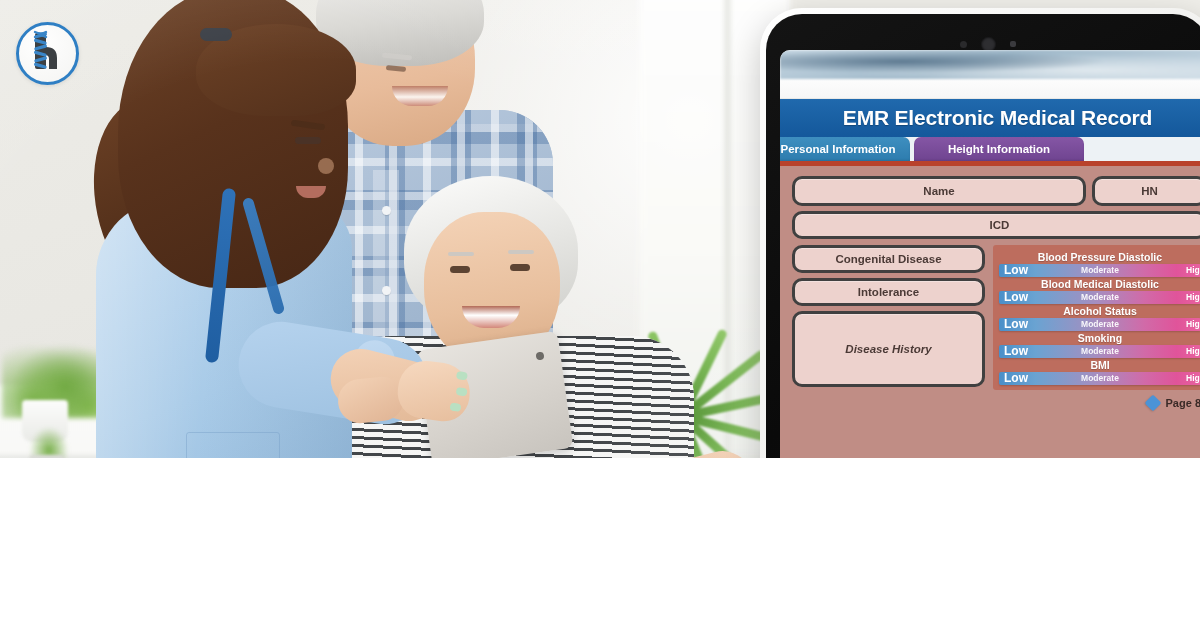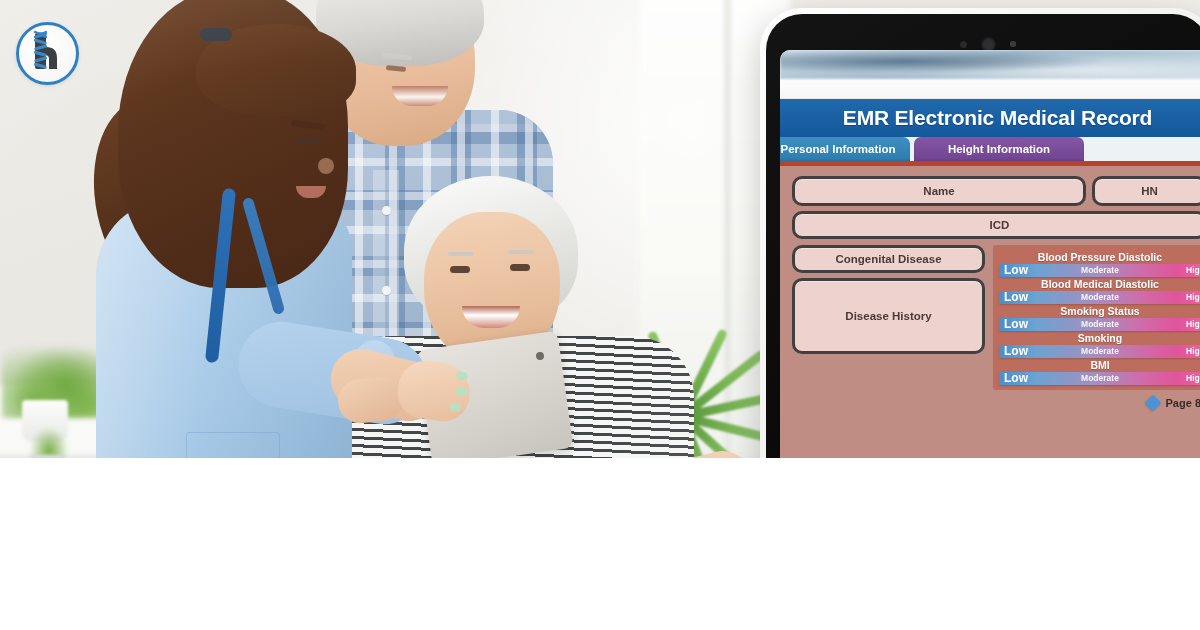--- a/index.html
+++ b/index.html
@@ -207,21 +207,21 @@
     color:#4b3a36;font-weight:bold;font-size:11.5px;box-shadow:0 1px 0 rgba(255,255,255,.35) inset;}
   .row1{display:flex;gap:6px;}
   .f-name{flex:0 0 288px;height:24px;}
   .f-hn{flex:1;height:24px;}
   .f-icd{height:22px;margin-top:5px;}
   .cols{display:flex;gap:8px;margin-top:6px;}
   .colL{width:193px;display:flex;flex-direction:column;gap:5px;}
   .pair{display:flex;gap:5px;}
   .pair .fld{flex:1;height:22px;}
   .f-wide{height:22px;text-align:center;}
-  .f-hist{height:70px;}
+  .f-hist{height:70px;font-style:italic;}
   .colR{flex:1;background:#bd6d5e;border-radius:3px;padding:5px 6px;}
   .gauge-label{color:#fff;font-size:10.5px;font-weight:bold;text-align:center;
     text-shadow:0 1px 1px rgba(0,0,0,.22);margin:1px 0 1px;}
   .gauge{height:13px;border-radius:2px;position:relative;display:flex;align-items:center;
     background:linear-gradient(90deg,#4a8fc9 0%,#6aa3d2 18%,#a58ec0 48%,#d16aa8 72%,#e0549a 88%,#e8629f 100%);
     box-shadow:0 1px 2px rgba(0,0,0,.18);}
   .g-low{position:absolute;left:5px;color:#fff;font-size:12px;font-weight:bold;}
   .g-mod{position:absolute;left:0;right:0;text-align:center;color:#fff;font-size:8.5px;font-weight:bold;opacity:.92;}
   .g-high{position:absolute;right:-4px;color:#fff;font-size:8.5px;font-weight:bold;}
   .pager{display:flex;align-items:center;justify-content:flex-end;gap:7px;padding:7px 6px 0 0;}
@@ -410,39 +410,40 @@
             <div class="row1">
               <div class="fld f-name">Name</div>
               <div class="fld f-hn">HN</div>
             </div>
 
             <div class="fld f-icd">ICD</div>
 
             <div class="cols">
               <div class="colL">
                 <div class="fld f-wide">Congenital Disease</div>
+                <div class="fld f-wide">Intolerance</div>
                 <div class="fld f-hist">Disease History</div>
               </div>
 
               <div class="colR">
                 <div class="gauge-label">Blood Pressure Diastolic</div>
                 <div class="gauge">
                   <span class="g-low">Low</span>
                   <span class="g-mod">Moderate</span>
                   <span class="g-high">High</span>
                 </div>
 
                 <div class="gauge-label">Blood Medical Diastolic</div>
                 <div class="gauge">
                   <span class="g-low">Low</span>
                   <span class="g-mod">Moderate</span>
                   <span class="g-high">High</span>
                 </div>
 
-                <div class="gauge-label">Smoking Status</div>
+                <div class="gauge-label">Alcohol Status</div>
                 <div class="gauge">
                   <span class="g-low">Low</span>
                   <span class="g-mod">Moderate</span>
                   <span class="g-high">High</span>
                 </div>
 
                 <div class="gauge-label">Smoking</div>
                 <div class="gauge">
                   <span class="g-low">Low</span>
                   <span class="g-mod">Moderate</span>

